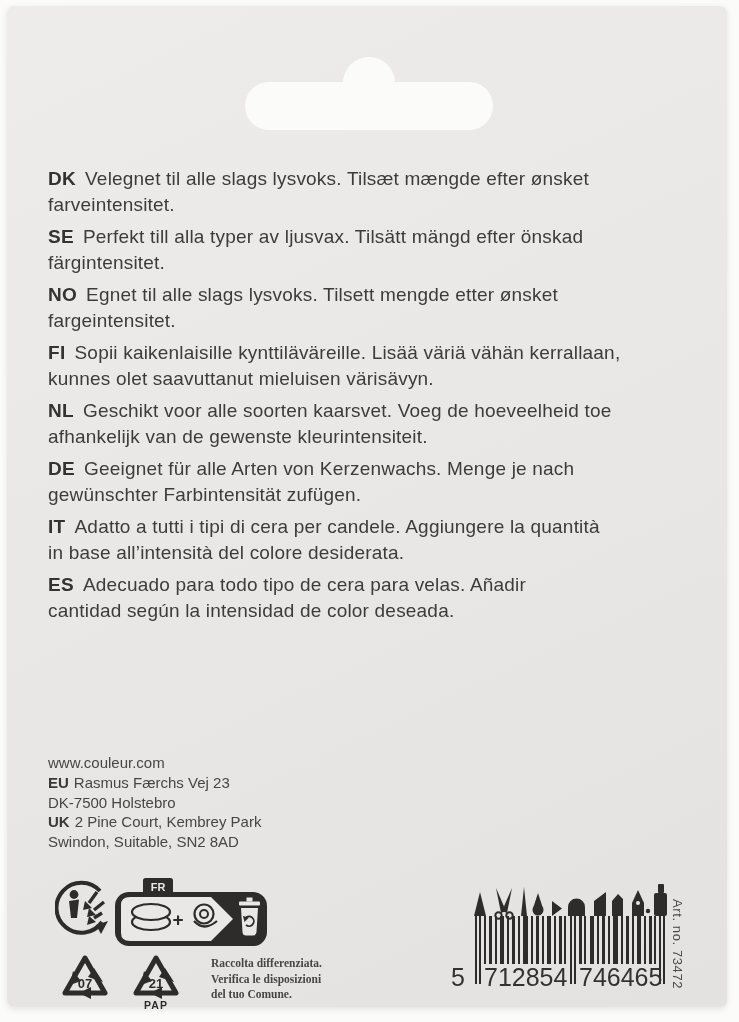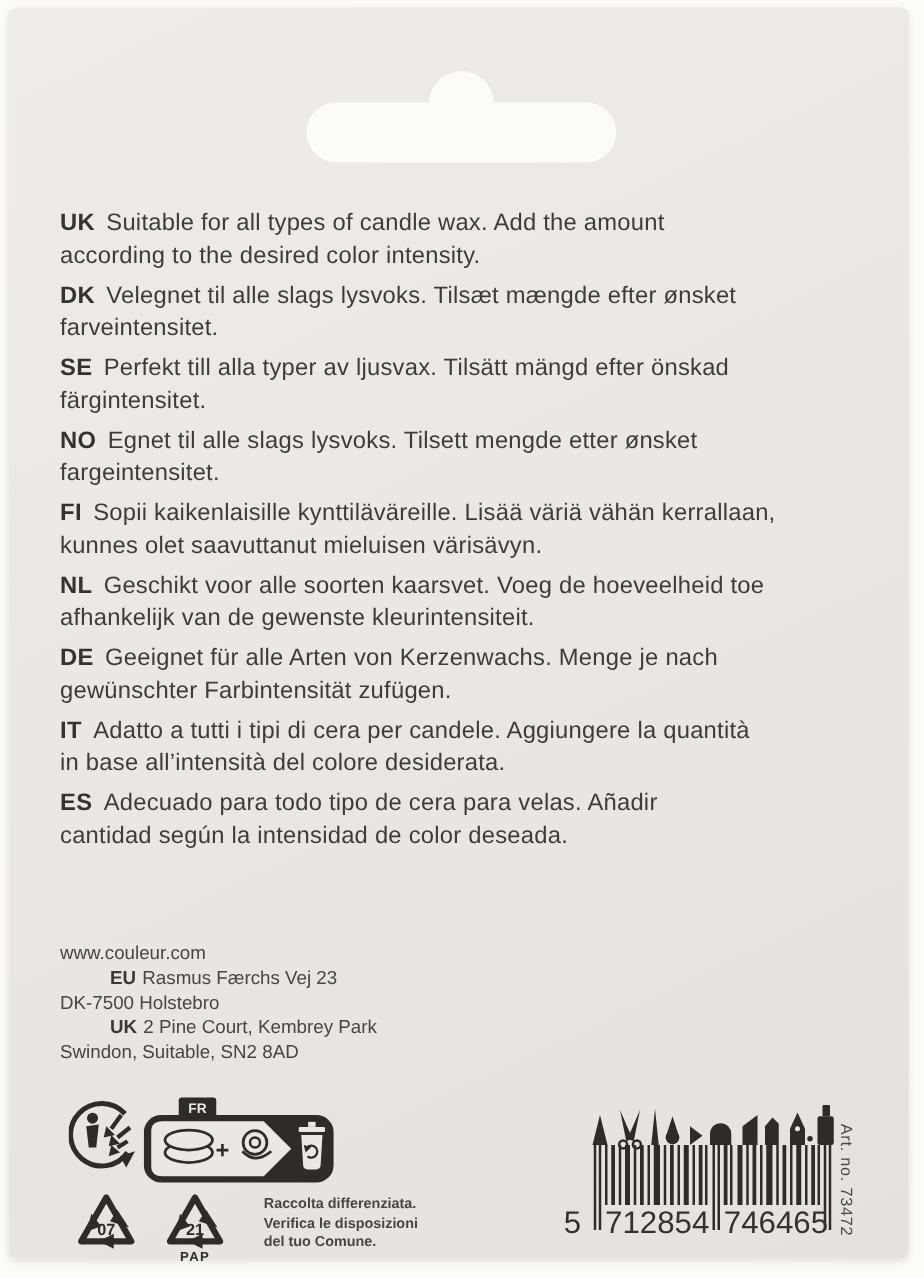--- a/index.html
+++ b/index.html
@@ -16,47 +16,45 @@
 
   
   .slot-rect { position:absolute; left:238px; top:76px; width:248px; height:48px; border-radius:24px; background:#fbfbfa; }
   .slot-bump { position:absolute; left:336px; top:51px; width:52px; height:52px; border-radius:50%; background:#fbfbfa; }
 
   .text-block { position:absolute; left:41px; top:160px; width:678px; }
   .instr { margin:0 0 6px 0; font-size:19px; line-height:26px; color:#3d3c3a; white-space:pre-line; letter-spacing:0.2px; }
   .instr .lang { font-weight:bold; color:#343331; margin-right:9px; letter-spacing:0.3px; }
 
   .addr { position:absolute; left:41px; top:747px; font-size:15px; line-height:19.8px; color:#474645; }
-  .addr .pfx { font-weight:bold; color:#3a3938; margin-right:5px;margin-left:40px; }
+  .addr .pfx { font-weight:bold; color:#3a3938; margin-right:5px; }
 
   .icon-svg { position:absolute; }
   .triman-logo { left:48px; top:874px; }
   .infotri    { left:108px; top:871px; }
   .tri07      { left:50px;  top:944px; }
   .tri21      { left:121px; top:944px; }
 
-  .note { position:absolute; left:204px; top:950px; width:185px; font-size:11.5px; line-height:15.5px; font-weight:bold; color:#474644; white-space:pre-line; }
+  .note { position:absolute; left:204px; top:950px; width:185px; font-size:11.5px; line-height:15.5px; font-weight:bold; color:#474644; white-space:pre-line;font-family:Liberation Serif, serif; }
 
   .barcode-svg { position:absolute; left:441px; top:874px; }
   .artno { position:absolute; left:663px; top:893px; writing-mode:vertical-rl; text-orientation:mixed; font-size:13px; letter-spacing:0.6px; color:#4a4947; }
 
   svg text { font-family:"Liberation Sans", sans-serif; }
 </style>
 </head>
 <body>
 
 <div class="stage">
   <div class="card">
 
     <div class="slot-bump"></div>
     <div class="slot-rect"></div>
 
     <div class="text-block">
-      <p class="instr"><b class="lang">UK</b><span>Suitable for all types of candle wax. Add the amount
-according to the desired color intensity.</span></p>
       <p class="instr"><b class="lang">DK</b><span>Velegnet til alle slags lysvoks. Tilsæt mængde efter ønsket
 farveintensitet.</span></p>
       <p class="instr"><b class="lang">SE</b><span>Perfekt till alla typer av ljusvax. Tilsätt mängd efter önskad
 färgintensitet.</span></p>
       <p class="instr"><b class="lang">NO</b><span>Egnet til alle slags lysvoks. Tilsett mengde etter ønsket
 fargeintensitet.</span></p>
       <p class="instr"><b class="lang">FI</b><span>Sopii kaikenlaisille kynttiläväreille. Lisää väriä vähän kerrallaan,
 kunnes olet saavuttanut mieluisen värisävyn.</span></p>
       <p class="instr"><b class="lang">NL</b><span>Geschikt voor alle soorten kaarsvet. Voeg de hoeveelheid toe
 afhankelijk van de gewenste kleurintensiteit.</span></p>

